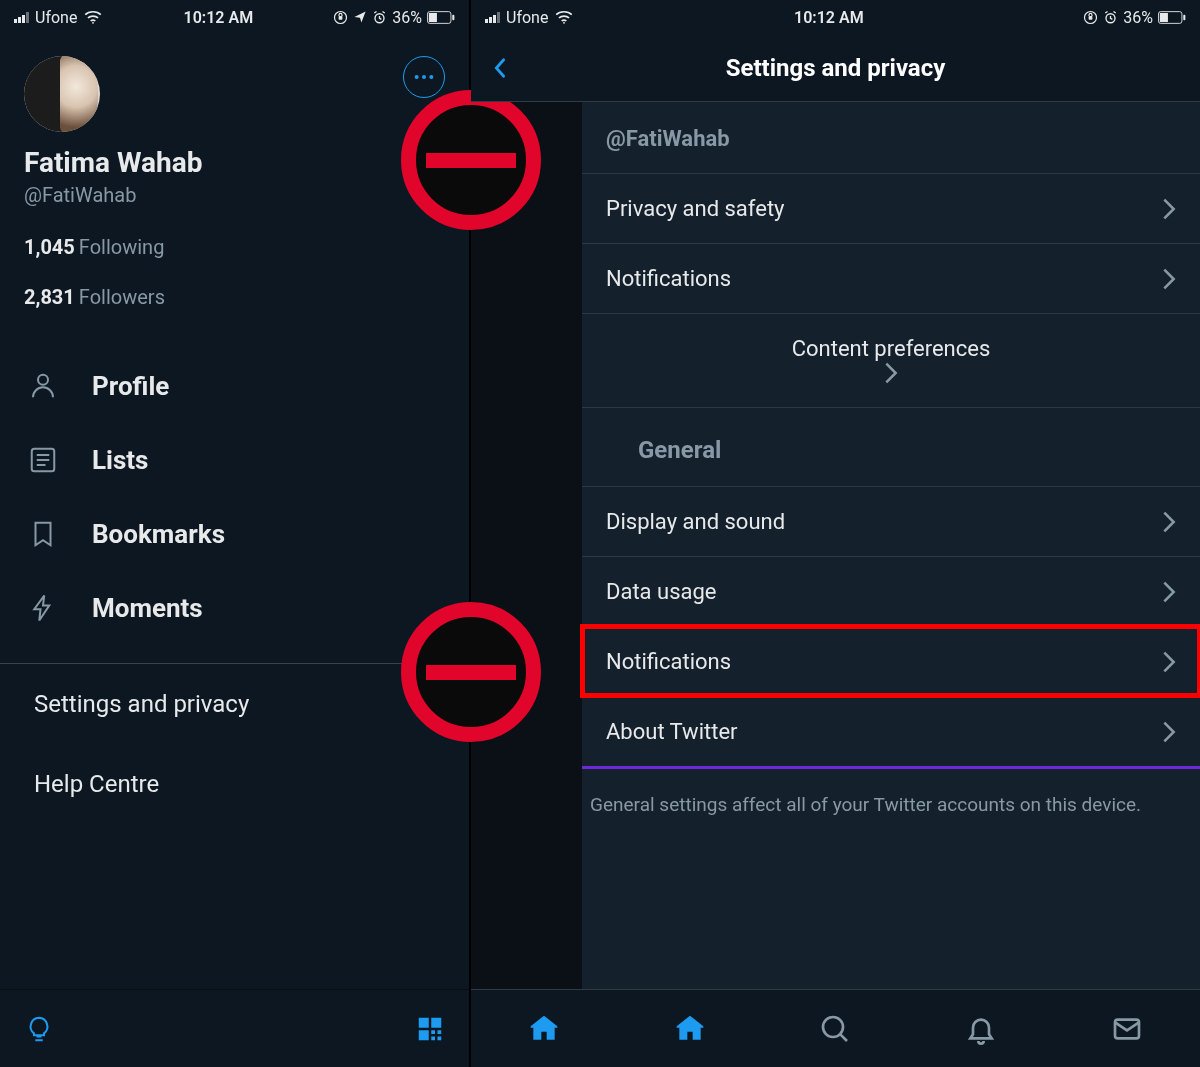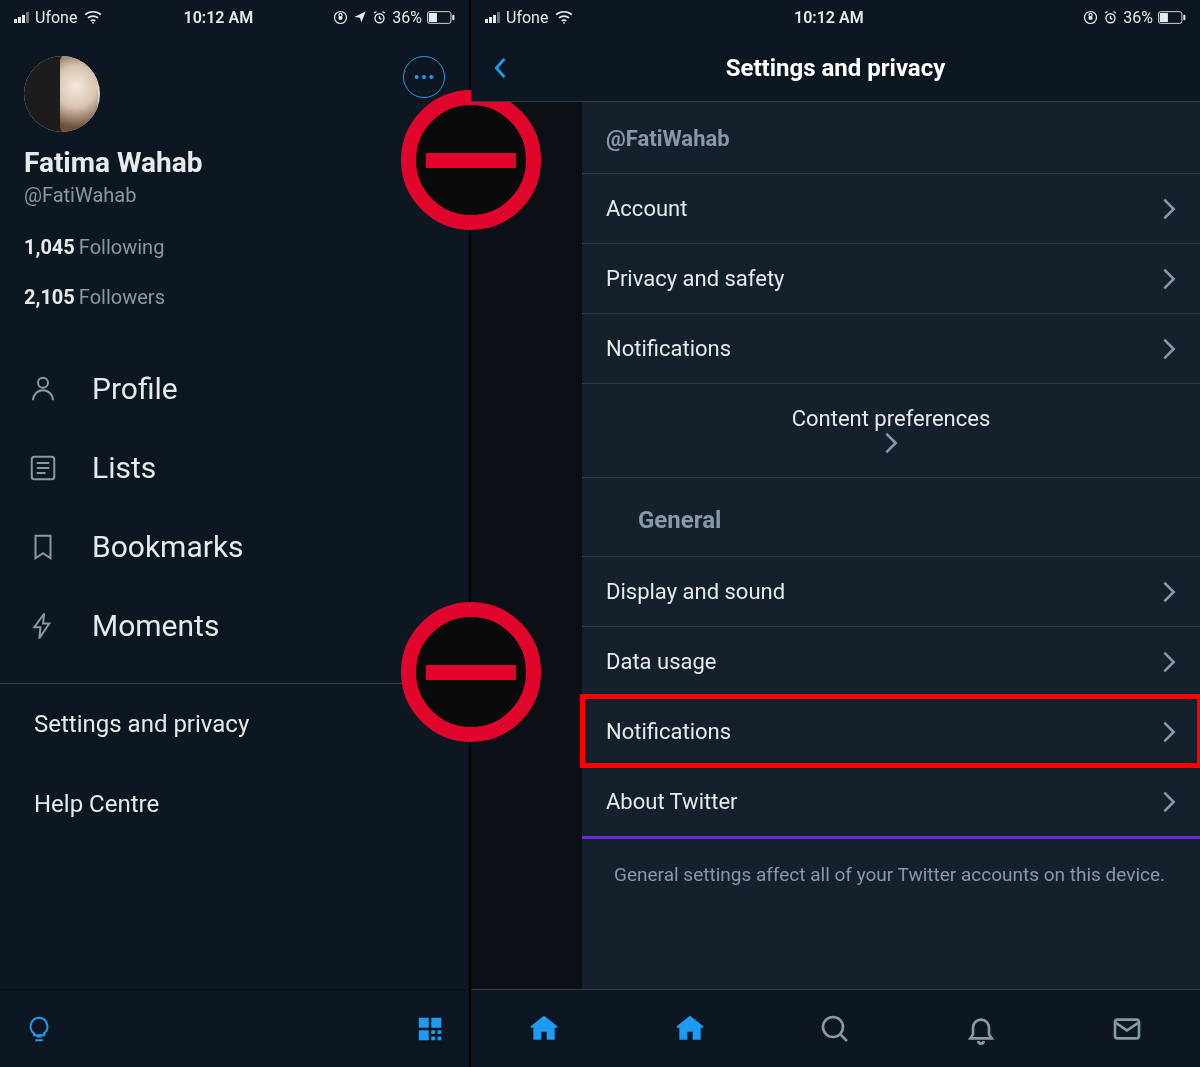--- a/index.html
+++ b/index.html
@@ -66,21 +66,21 @@
   .more-circle svg { width: 22px; height: 6px; }
   .display-name { font-size: 28px; font-weight: 700; margin-top: 14px; }
   .handle { color: #8899a6; font-size: 20px; margin-top: 4px; }
   .stats { margin-top: 28px; display: flex; gap: 26px; font-size: 20px; flex-direction: column; }
   .stat b { color: #e7e9ea; font-weight: 700; }
   .stat span { color: #8899a6; margin-left: 4px; }
 
   .nav { padding: 26px 0 0; }
   .nav-item {
     display: flex; align-items: center; gap: 34px;
-    padding: 22px 28px; font-size: 30px; color: #e7e9ea;
+    padding: 22px 28px; font-size: 26px; color: #e7e9ea; font-weight: bold;
   }
   .nav-item .icon { width: 30px; height: 30px; color:#8899a6; flex-shrink:0;}
   .divider-h { height: 1px; background: #38444d; margin-top: 18px; }
 
   .footer-items .footer-link{
     padding: 26px 34px; font-size: 24px; color:#e7e9ea;
   }
   .drawer-bottom {
     margin-top: auto;
     border-top: 1px solid #0a0f14;
@@ -130,21 +130,21 @@
     display:flex; align-items:center; justify-content:space-between;
     padding: 22px 24px;
     border-top:1px solid #2b3945;
     font-size:22px; color:#e7e9ea; position:relative;
   }
   .row:last-of-type{border-bottom:1px solid #2b3945;}
   .row .chev{ color:#8899a6; width:14px;height:24px;}
   .row.highlighted{ outline:5px solid #ff0000; outline-offset:-3px; z-index:2;}
   .footer-note{
     color:#8899a6; font-size:19px; line-height:1.5;
-    padding: 22px 32px;
+    padding: 22px 8px;
   }
 
   .tabbar{
     position:absolute; bottom:0; left:0; right:0; height:78px;
     background:#0d1721; border-top:1px solid #2f3b46;
     display:flex; align-items:center; justify-content:space-around;
   }
   .tabbar .ticon{ width:32px;height:32px; color:#8899a6;}
   .tabbar .ticon.active{ color:#1d9bf0;}
 
@@ -206,21 +206,21 @@
           </svg>
       </div>
     </div>
     <div class="display-name">Fatima Wahab</div>
     <div class="handle">@FatiWahab</div>
     <div class="stats">
       <div class="stat">
         <b>1,045</b><span>Following</span>
       </div>
       <div class="stat">
-        <b>2,105</b><span>Followers</span>
+        <b>2,831</b><span>Followers</span>
       </div>
     </div>
   </div>
 
   <div class="nav">
     <div class="nav-item">
       <svg class="icon" viewBox="0 0 24 24" fill="none" stroke="currentColor" stroke-width="1.6">
           <circle cx="12" cy="7" r="4"></circle>
           <path d="M4 21c0-4.4 3.6-8 8-8s8 3.6 8 8"></path>
         </svg>
@@ -317,26 +317,20 @@
     <svg class="back-btn" viewBox="0 0 14 24" fill="none" stroke="#1d9bf0" stroke-width="3" stroke-linecap="round">
         <path d="M11 3 L3 12 L11 21"></path>
       </svg>
     <div class="right-title">Settings and privacy</div>
   </div>
 
   <div class="settings-panel">
     <div class="section-handle">@FatiWahab</div>
 
     <div class="row">
-      <span>Account</span>
-      <svg class="chev" viewBox="0 0 12 20" fill="none" stroke="#8899a6" stroke-width="2.2">
-          <path d="M2 2 L10 10 L2 18"></path>
-        </svg>
-    </div>
-    <div class="row">
       <span>Privacy and safety</span>
       <svg class="chev" viewBox="0 0 12 20" fill="none" stroke="#8899a6" stroke-width="2.2">
           <path d="M2 2 L10 10 L2 18"></path>
         </svg>
     </div>
     <div class="row">
       <span>Notifications</span>
       <svg class="chev" viewBox="0 0 12 20" fill="none" stroke="#8899a6" stroke-width="2.2">
           <path d="M2 2 L10 10 L2 18"></path>
         </svg>

